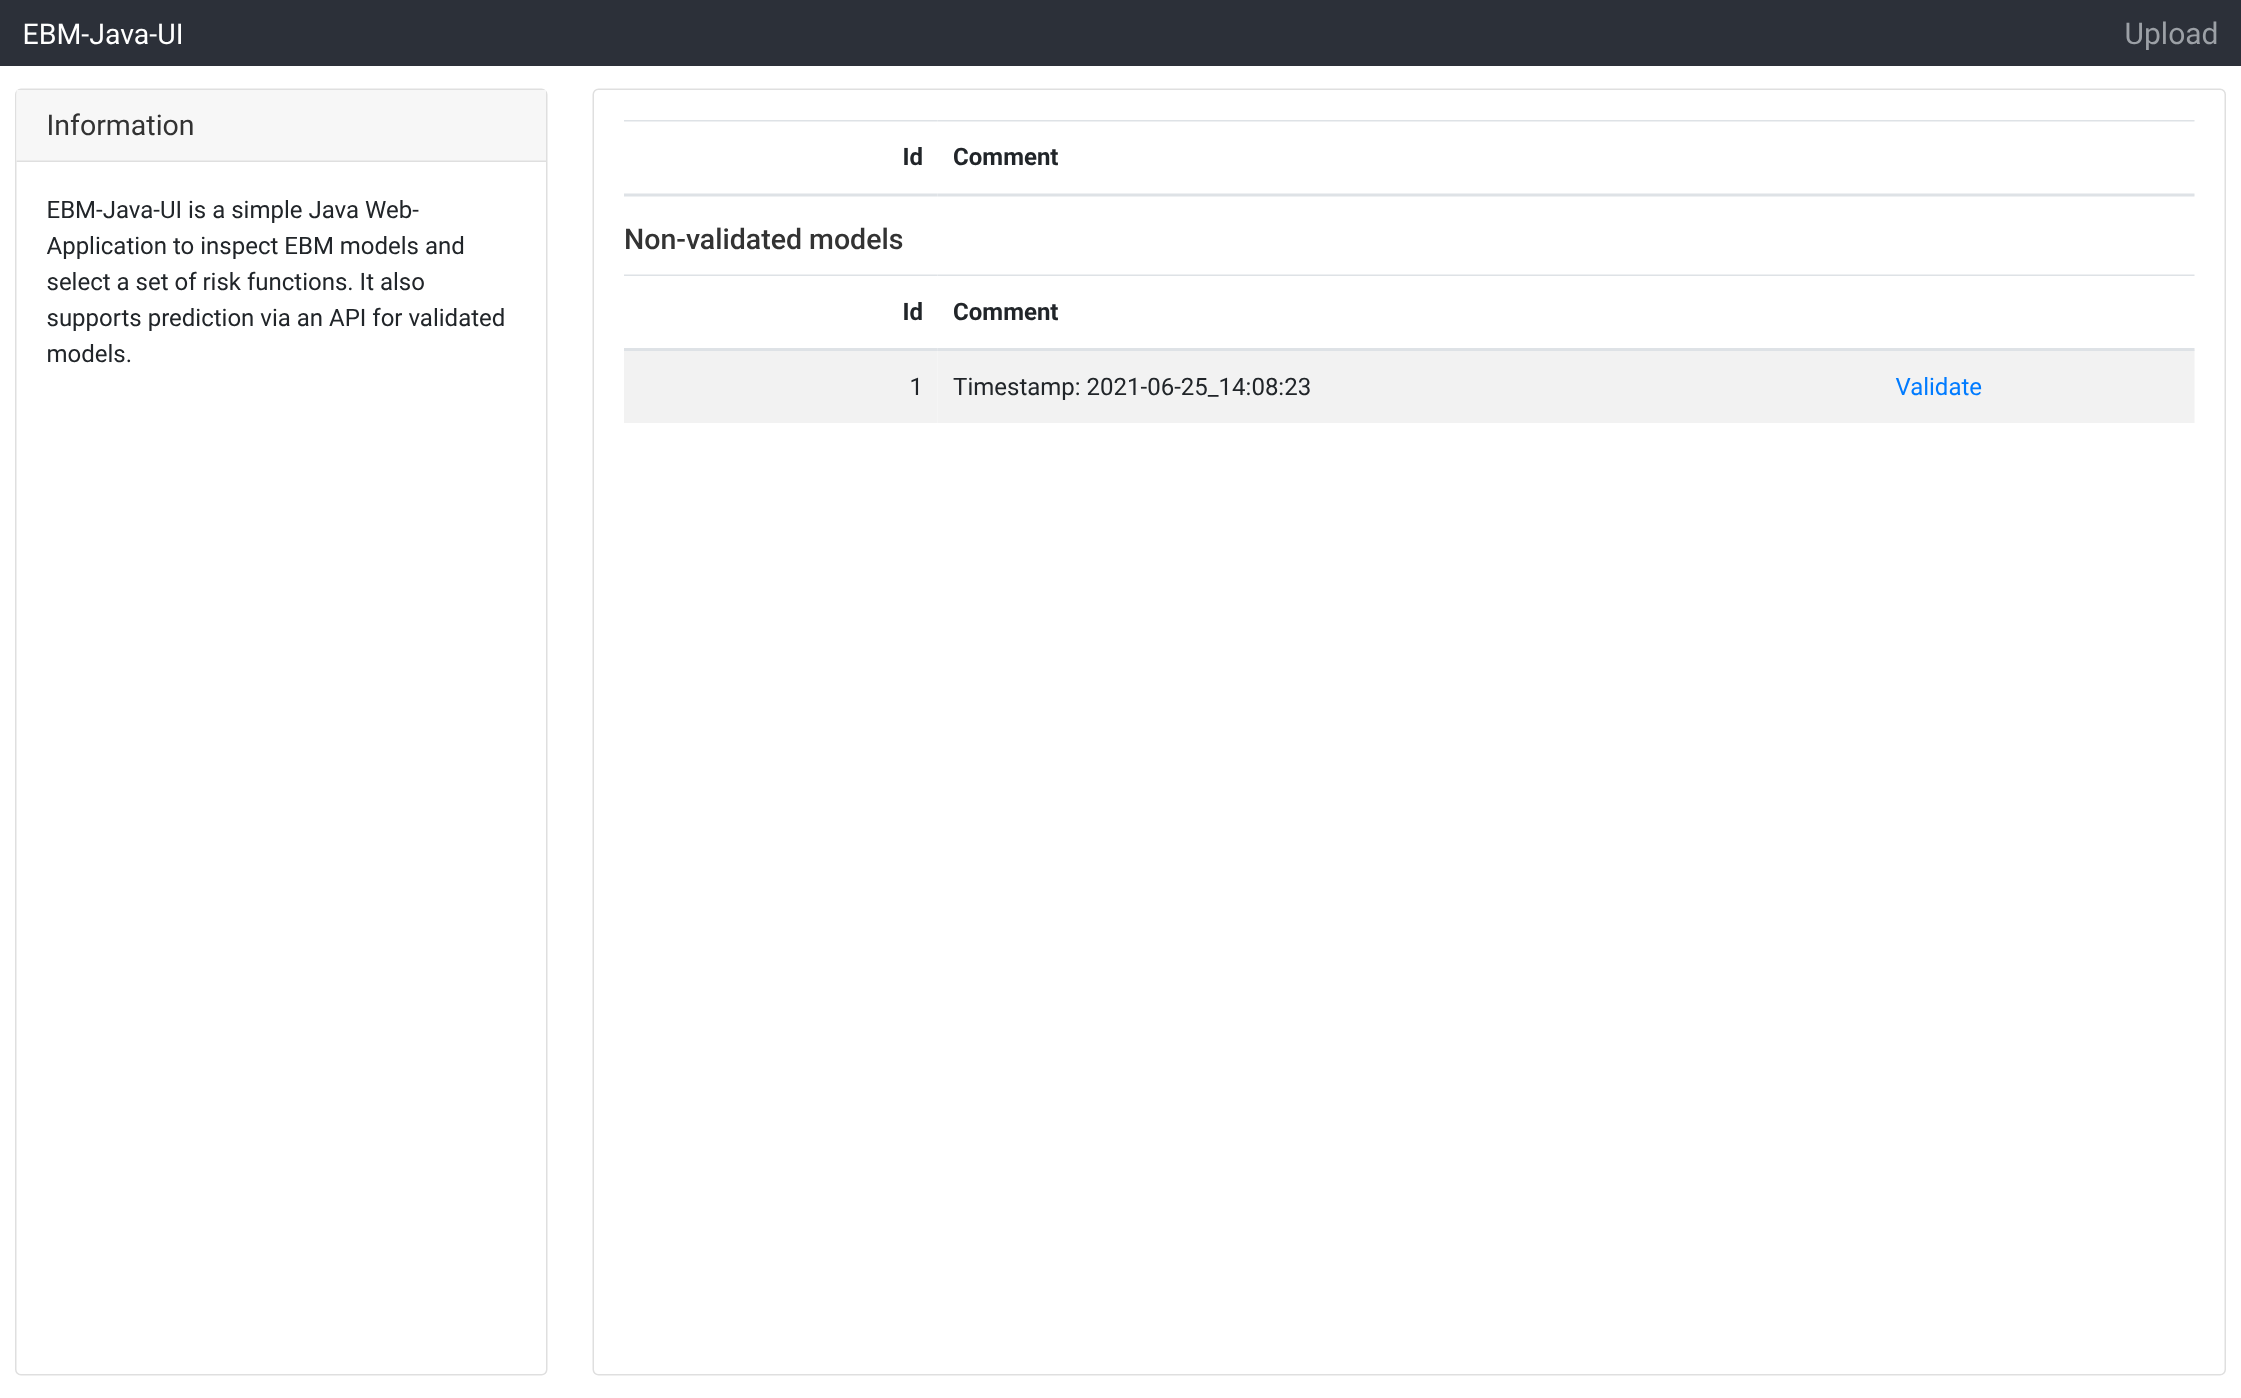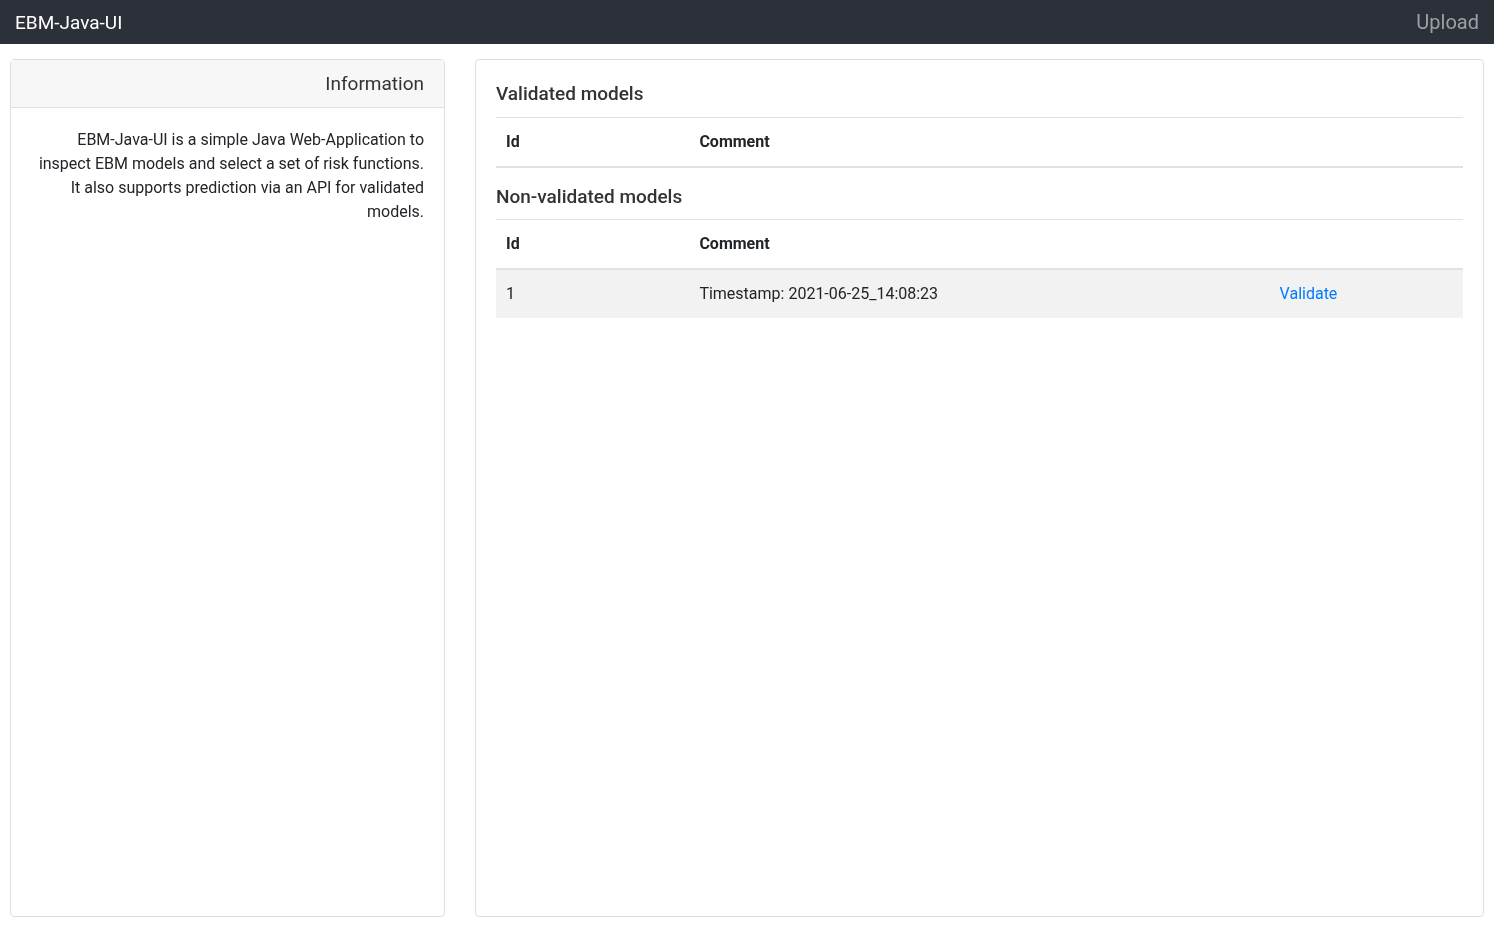--- a/index.html
+++ b/index.html
@@ -32,23 +32,22 @@
       text-decoration: none;
     }
     .container {
       display: flex;
       padding: 15px 10px;
       gap: 30px;
       align-items: stretch;
       min-height: calc(100vh - 44px);
     }
     .sidebar {
-      width: 435px;
+      width: 355px;
       flex-shrink: 0;
-      text-align: right;
     }
     .main {
       flex: 1;
     }
     .card {
       border: 1px solid #dfdfdf;
       border-radius: 4px;
       background: #fff;
       height: 100%;
       display: flex;
@@ -94,20 +93,21 @@
       border-top: 1px solid #dee2e6;
       padding: 12px 10px;
       font-size: 16px;
       vertical-align: middle;
     }
     tbody tr:nth-child(odd) {
       background-color: #f2f2f2;
     }
     .col-id {
       width: 20%;
+      text-align: right;
     }
     .col-comment {
       width: 60%;
     }
     .col-action {
       width: 20%;
     }
     .validate-link {
       color: #007bff;
       text-decoration: none;
@@ -131,21 +131,20 @@
       <div class="card-header">Information</div>
       <div class="card-body">EBM-Java-UI is a simple Java Web-Application to inspect EBM models and select a set of risk functions. It also supports prediction via an API for validated models.</div>
     </div>
   </div>
 
   <div class="main">
     <div class="card">
       <div class="card-body">
 
         <div class="section">
-          <div class="section-title">Validated models</div>
           <table>
             <thead>
               <tr>
                 <th class="col-id">Id</th>
                 <th class="col-comment">Comment</th>
                 <th class="col-action"></th>
               </tr>
             </thead>
             <tbody id="validated-tbody"></tbody>
           </table>

